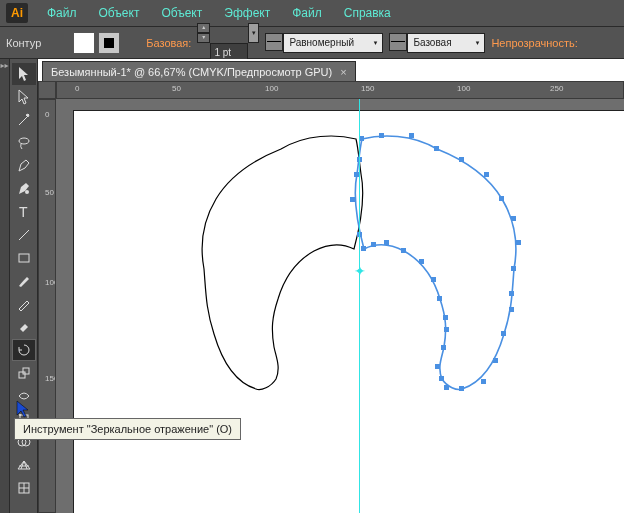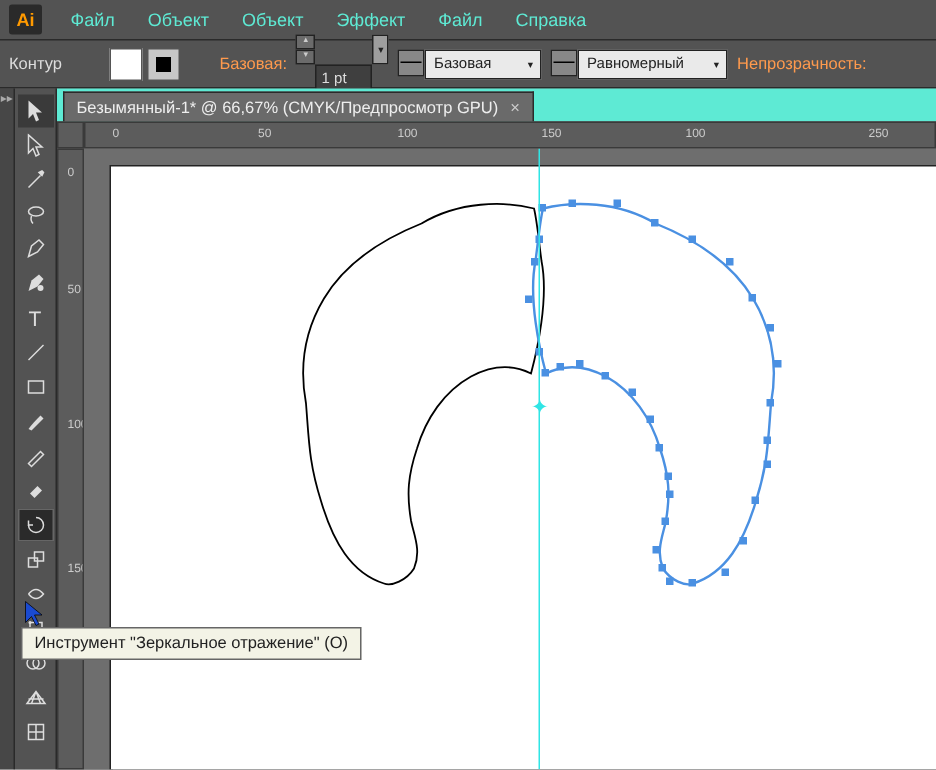--- a/index.html
+++ b/index.html
@@ -28,21 +28,21 @@
   .indicator-col { width: 10px; background: #474747; border-right:1px solid #2a2a2a;}
   .indicator-col .ind { font-size:8px; color:#aaa; text-align:center; margin-top:2px;}
   
   .tool-col { width: 28px; background: #535353; border-right: 1px solid #2a2a2a; display: flex; flex-direction: column; align-items: center; padding-top: 4px; gap: 1px; }
   .tool { width: 24px; height: 22px; display: flex; align-items: center; justify-content: center; color: #ddd; position: relative; }
   .tool.active { background: #3a3a3a; }
   .tool.hl { background: #2a2a2a; border:1px solid #666; }
   .tool svg { width: 16px; height: 16px; }
   
   .doc-area { flex: 1; display: flex; flex-direction: column; background: #474747; }
-  .tabbar { height: 22px; display: flex; align-items: flex-end; padding-left: 4px; background: #5eead4; }
+  .tabbar { height: 22px; display: flex; align-items: flex-end; padding-left: 4px; background: #ffffff; }
   .tab { background: #6a6a6a; border: 1px solid #2a2a2a; border-bottom: none; height: 20px; padding: 0 8px; display: flex; align-items: center; gap: 8px; font-size: 11px; color: #eee; }
   .tab .close { font-size: 11px; color: #ccc; }
   
   .ruler-corner { width: 18px; height: 18px; background: #5c5c5c; border: 1px solid #3a3a3a; }
   .ruler-h { height: 18px; background: #5c5c5c; border: 1px solid #3a3a3a; position: relative; font-size: 8px; color: #ccc; overflow:hidden; }
   .ruler-h span { position: absolute; top: 2px; }
   .ruler-v { width: 18px; background: #5c5c5c; border: 1px solid #3a3a3a; position: relative; font-size: 8px; color: #ccc; overflow:hidden;}
   .ruler-v span { position: absolute; left: 6px; writing-mode: horizontal-tb; }
   
   .canvas-row { display: flex; flex: 1; }
@@ -90,31 +90,31 @@
         <div>▴</div>
         <div>▾</div>
       </div>
     <input class="cb-input" value="1 pt" style="">
     <div class="dd-caret">▾</div>
   </div>
   <div class="input-group">
     <div class="stroke-thumb">
         <div class="line"></div>
       </div>
-    <div class="cb-select" style="width:78px; justify-content:space-between;">
-      <span>Базовая</span>
+    <div class="cb-select cb-long">
+      <span>Равномерный</span>
       <span class="caret">▾</span>
     </div>
   </div>
   <div class="input-group">
     <div class="stroke-thumb">
         <div class="line"></div>
       </div>
-    <div class="cb-select cb-long">
-      <span>Равномерный</span>
+    <div class="cb-select" style="width:78px; justify-content:space-between;">
+      <span>Базовая</span>
       <span class="caret">▾</span>
     </div>
   </div>
   <div class="cb-orange">Непрозрачность:</div>
 </div>
 
 <div class="workspace">
   <div class="indicator-col">
     <div class="ind">▸▸</div>
   </div>
@@ -236,21 +236,21 @@
 
     <div class="canvas-wrap">
       <div class="ruler-row">
         <div class="ruler-corner"></div>
         <div class="ruler-h" style="flex:1">
           <span style="left:18px">0</span>
           <span style="left:115px">50</span>
           <span style="left:208px">100</span>
           <span style="left:304px">150</span>
           <span style="left:400px">100</span>
-          <span style="left:522px">250</span>
+          <span style="left:493px">250</span>
         </div>
       </div>
       <div class="canvas-row">
         <div class="ruler-v">
           <span style="top:10px">0</span>
           <span style="top:88px">50</span>
           <span style="top:178px">100</span>
           <span style="top:274px">150</span>
         </div>
         <div class="canvas">

